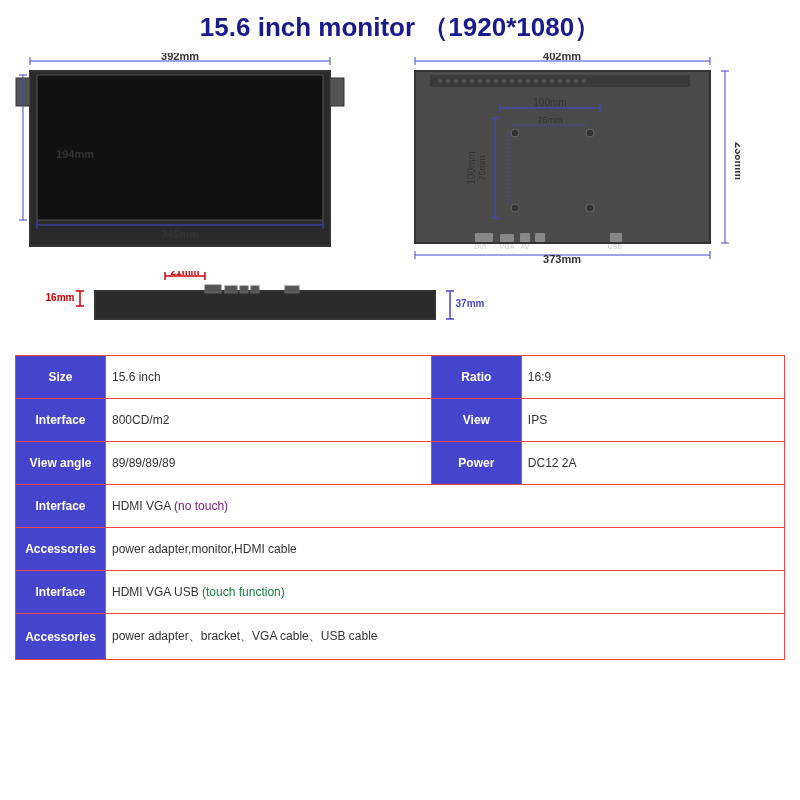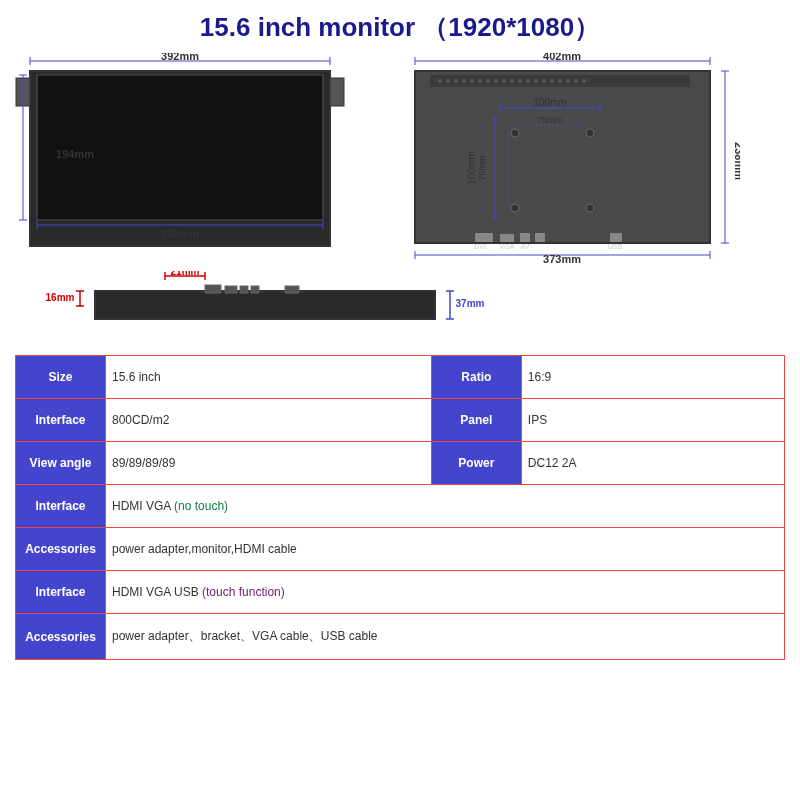--- a/index.html
+++ b/index.html
@@ -206,48 +206,48 @@
         <td class="value-cell">15.6 inch</td>
         <td class="label-cell">Ratio</td>
         <td class="value-cell">16:9</td>
       </tr>
 
 
 
       <tr>
         <td class="label-cell">Interface</td>
         <td class="value-cell">800CD/m2</td>
-        <td class="label-cell">Panel</td>
+        <td class="label-cell">View</td>
         <td class="value-cell">IPS</td>
       </tr>
 
 
       <tr>
         <td class="label-cell">View angle</td>
         <td class="value-cell">89/89/89/89</td>
         <td class="label-cell">Power</td>
         <td class="value-cell">DC12  2A</td>
       </tr>
 
       <tr>
         <td class="label-cell">Interface</td>
         <td class="value-cell" colspan="3">
-          HDMI  VGA  <span style="color:#15803d;">(no touch)</span>
+          HDMI  VGA  <span style="color:#701a75;">(no touch)</span>
         </td>
       </tr>
 
       <tr>
         <td class="label-cell">Accessories</td>
         <td class="value-cell" colspan="3">power adapter,monitor,HDMI cable</td>
       </tr>
 
       <tr>
         <td class="label-cell">Interface</td>
         <td class="value-cell" colspan="3">
-          HDMI  VGA  USB  <span style="color:#701a75;">(touch function)</span>
+          HDMI  VGA  USB  <span style="color:#15803d;">(touch function)</span>
         </td>
       </tr>
 
       <tr>
         <td class="label-cell">Accessories</td>
         <td class="value-cell" colspan="3">power adapter、bracket、VGA cable、USB cable</td>
       </tr>
     </tbody>
   </table>
 </div>

